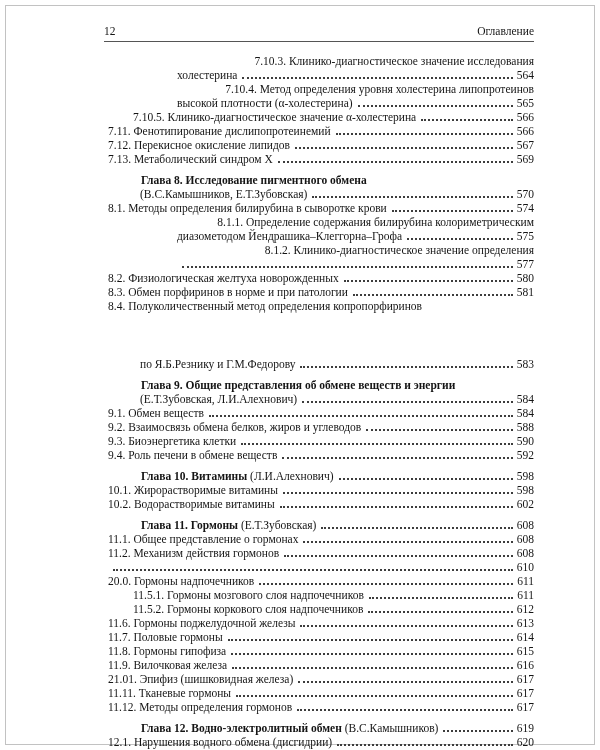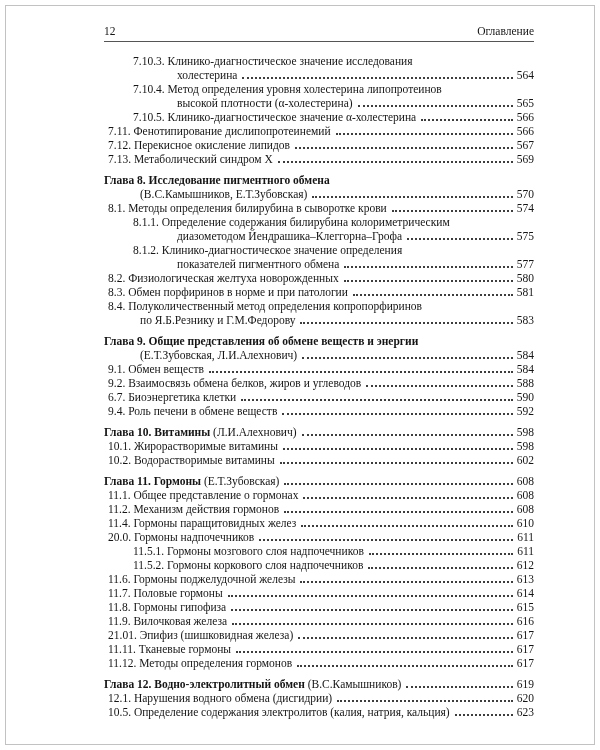--- a/index.html
+++ b/index.html
@@ -36,28 +36,28 @@
     margin: 3px 0 0 0;
   }
   .toc {
     margin-top: 12px;
     font-size: 11.5px;
     line-height: 14px;
   }
   .entry.gap { margin-top: 7px; }
   .line { display: flex; align-items: stretch; }
   .text { white-space: normal; }
-  .s-b { font-weight: bold; }
+  .s-b { font-weight: bold; margin-left: 37px; }
   .s-i { }
   
   .entry.l0 .line { padding-left: 0; }
   .entry.l1 .line { padding-left: 4px; }
-  .entry.l2 .line { padding-left: 29px; }
+  .entry.l2 .line { padding-left: 29px; justify-content: flex-end; }
   .entry.l0 .line.cont { padding-left: 36px; }
-  .entry.l1 .line.cont { padding-left: 36px; }
+  .entry.l1 .line.cont { padding-left: 36px; margin-top: 44px; }
   .entry.l2 .line.cont { padding-left: 73px; }
   .dots {
     flex: 1 1 auto;
     min-width: 10px;
     height: 0;
     align-self: flex-end;
     margin: 0 3px 3px 5px;
     border-bottom: 2px dotted #3d3d3d;
   }
   .pg {
@@ -150,21 +150,20 @@
           <span class="text"><span class="s-n">диазометодом Йендрашика–Клеггорна–Грофа</span></span>
           <span class="dots"></span>
           <span class="pg">575</span>
         </div>
       </div>
       <div class="entry l2">
         <div class="line">
           <span class="text"><span class="s-n">8.1.2. Клинико-диагностическое значение определения</span></span>
         </div>
         <div class="line cont">
-          <span class="text"><span class="s-n">показателей пигментного обмена</span></span>
           <span class="dots"></span>
           <span class="pg">577</span>
         </div>
       </div>
       <div class="entry l1">
         <div class="line">
           <span class="text"><span class="s-n">8.2. Физиологическая желтуха новорожденных</span></span>
           <span class="dots"></span>
           <span class="pg">580</span>
         </div>
@@ -205,21 +204,21 @@
       </div>
       <div class="entry l1">
         <div class="line">
           <span class="text"><span class="s-n">9.2. Взаимосвязь обмена белков, жиров и углеводов</span></span>
           <span class="dots"></span>
           <span class="pg">588</span>
         </div>
       </div>
       <div class="entry l1">
         <div class="line">
-          <span class="text"><span class="s-n">6.7. Биоэнергетика клетки</span></span>
+          <span class="text"><span class="s-n">9.3. Биоэнергетика клетки</span></span>
           <span class="dots"></span>
           <span class="pg">590</span>
         </div>
       </div>
       <div class="entry l1">
         <div class="line">
           <span class="text"><span class="s-n">9.4. Роль печени в обмене веществ</span></span>
           <span class="dots"></span>
           <span class="pg">592</span>
         </div>
@@ -261,21 +260,20 @@
       </div>
       <div class="entry l1">
         <div class="line">
           <span class="text"><span class="s-n">11.2. Механизм действия гормонов</span></span>
           <span class="dots"></span>
           <span class="pg">608</span>
         </div>
       </div>
       <div class="entry l1">
         <div class="line">
-          <span class="text"><span class="s-n">11.4. Гормоны паращитовидных желез</span></span>
           <span class="dots"></span>
           <span class="pg">610</span>
         </div>
       </div>
       <div class="entry l1">
         <div class="line">
           <span class="text"><span class="s-n">20.0. Гормоны надпочечников</span></span>
           <span class="dots"></span>
           <span class="pg">611</span>
         </div>

